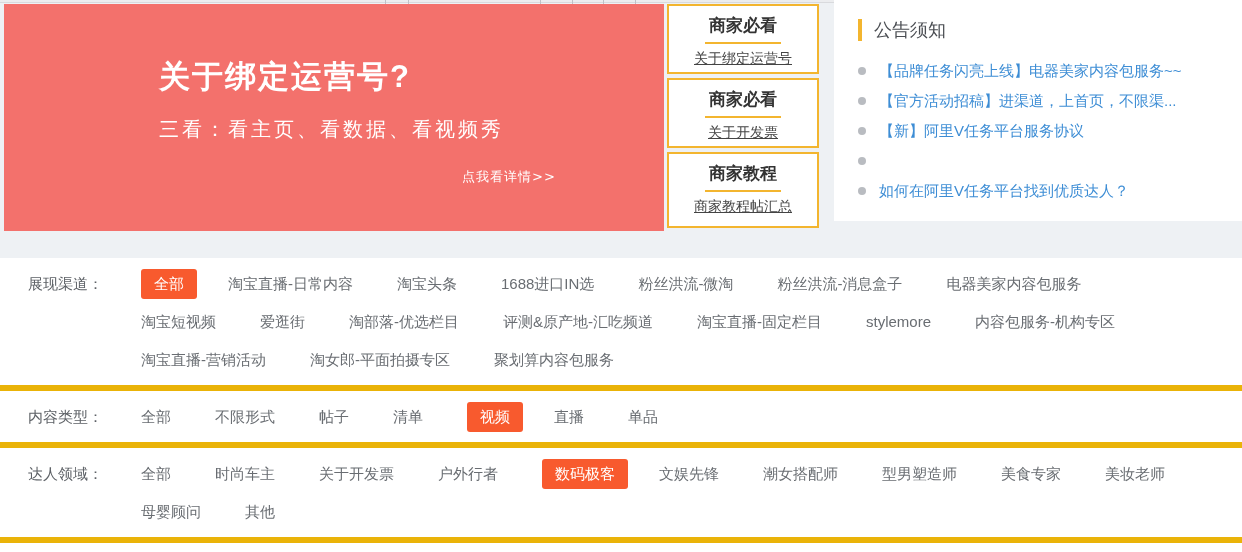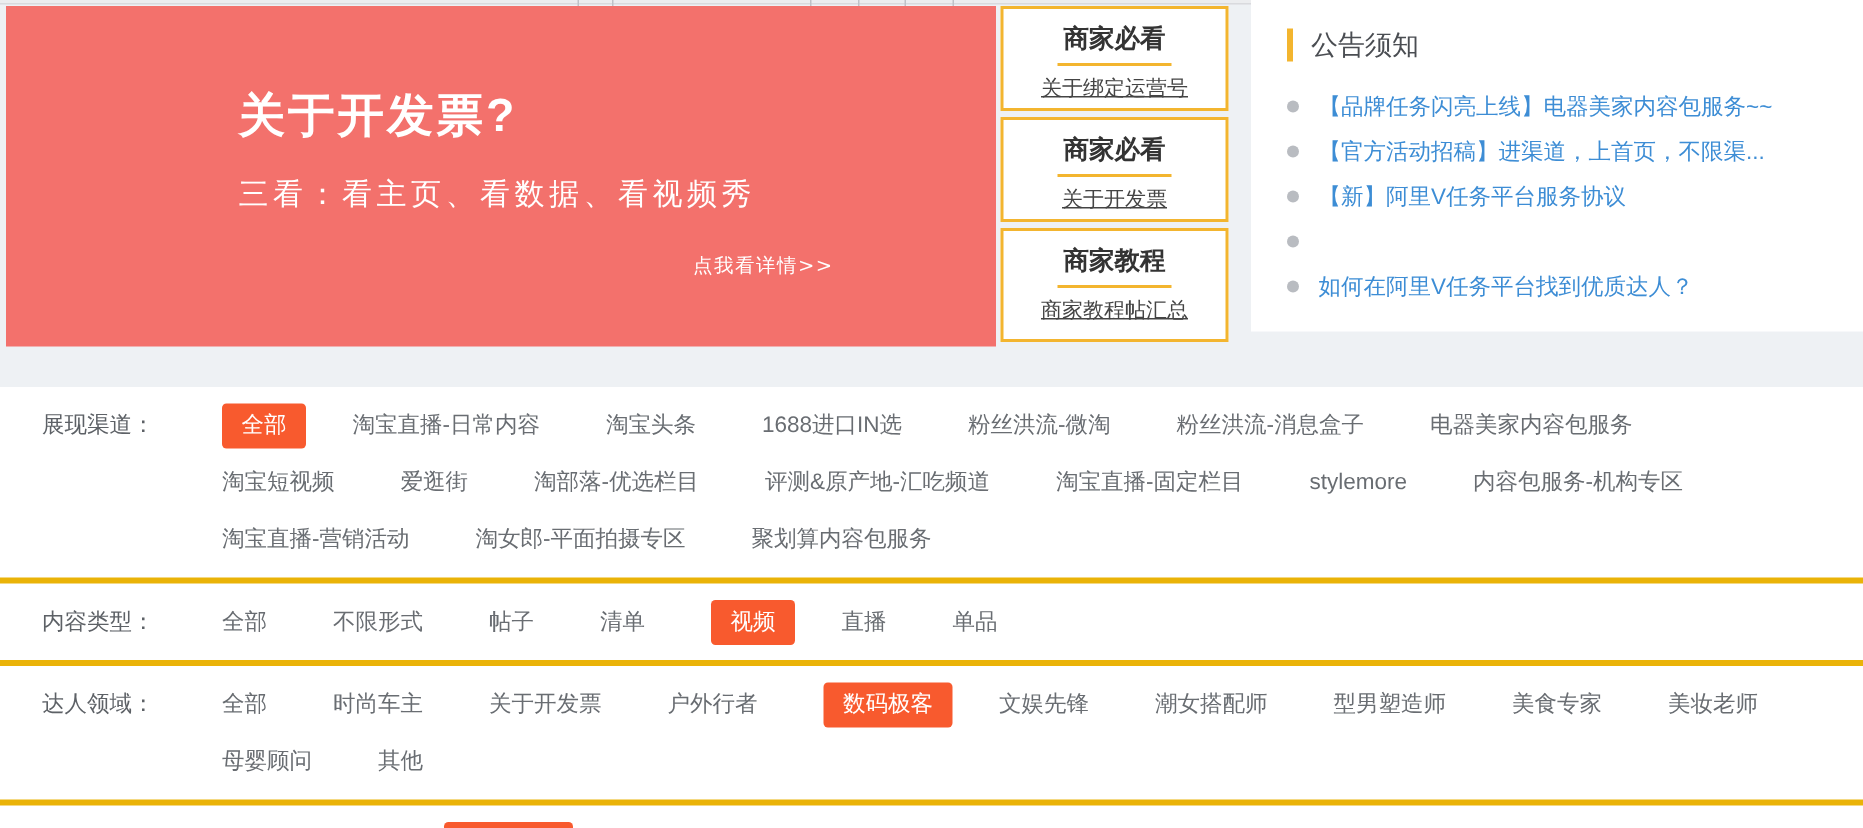--- a/index.html
+++ b/index.html
@@ -59,28 +59,28 @@
   .announce-title{ font-size:18px; color:#4a4d52; }
   .announce-item{ display:flex; align-items:center; height:30px; cursor:pointer; white-space:nowrap; overflow:hidden; }
   .announce-bullet{ width:8px; height:8px; border-radius:50%; background:#b9bcc1; margin-right:13px; flex:0 0 8px; }
   .announce-link{ font-size:15px; color:var(--link-blue); overflow:hidden; text-overflow:ellipsis; }
 
   
   .filter-panel{
     position:absolute; left:0; top:258px; width:1242px; height:294px;
     background:#fff;
   }
-  .filter-section{ display:flex; padding:7px 0 6px 0; }
-  .filter-section + .filter-section{ border-top:4px solid #eab308; }
+  .filter-section{ display:flex; padding:7px 0 6px 0;gap:24px; }
+  .filter-section + .filter-section{ border-top:6px solid #eab308; }
   .filter-section:last-child{ border-bottom:1px solid #e7e9ec; }
   .filter-label{
     flex:0 0 117px; padding-left:28px; font-size:15px; color:#5d6166;
     line-height:38px; white-space:nowrap;
   }
-  .filter-options{ flex:1;margin-left:31px; }
+  .filter-options{ flex:1; }
   .f-row{ display:flex; align-items:center; min-height:38px; white-space:nowrap; }
   .f-opt{
     font-size:15px; color:#696d72; margin-right:44px; cursor:pointer;
     line-height:20px;
   }
   .f-opt.sel{
     background:var(--accent); color:#fff; border-radius:3px;
     padding:5px 13px; margin-right:31px;
   }
 </style>
@@ -91,21 +91,21 @@
   <div class="tab-strip">
       <div class="tick" style="left: 385px;"></div>
       <div class="tick" style="left: 408px;"></div>
       <div class="tick" style="left: 540px;"></div>
       <div class="tick" style="left: 572px;"></div>
       <div class="tick" style="left: 603px;"></div>
       <div class="tick" style="left: 635px;"></div>
     </div>
 
   <div class="banner">
-    <div class="banner-title">关于开发票?</div>
+    <div class="banner-title">关于绑定运营号?</div>
     <div class="banner-subtitle">三看：看主页、看数据、看视频秀</div>
     <div class="banner-cta">点我看详情&gt;&gt;</div>
   </div>
 
   <div class="cards">
       <div class="card">
         <div class="card-title">商家必看</div>
         <div class="card-divider"></div>
         <div class="card-subtitle">关于绑定运营号</div>
       </div>

